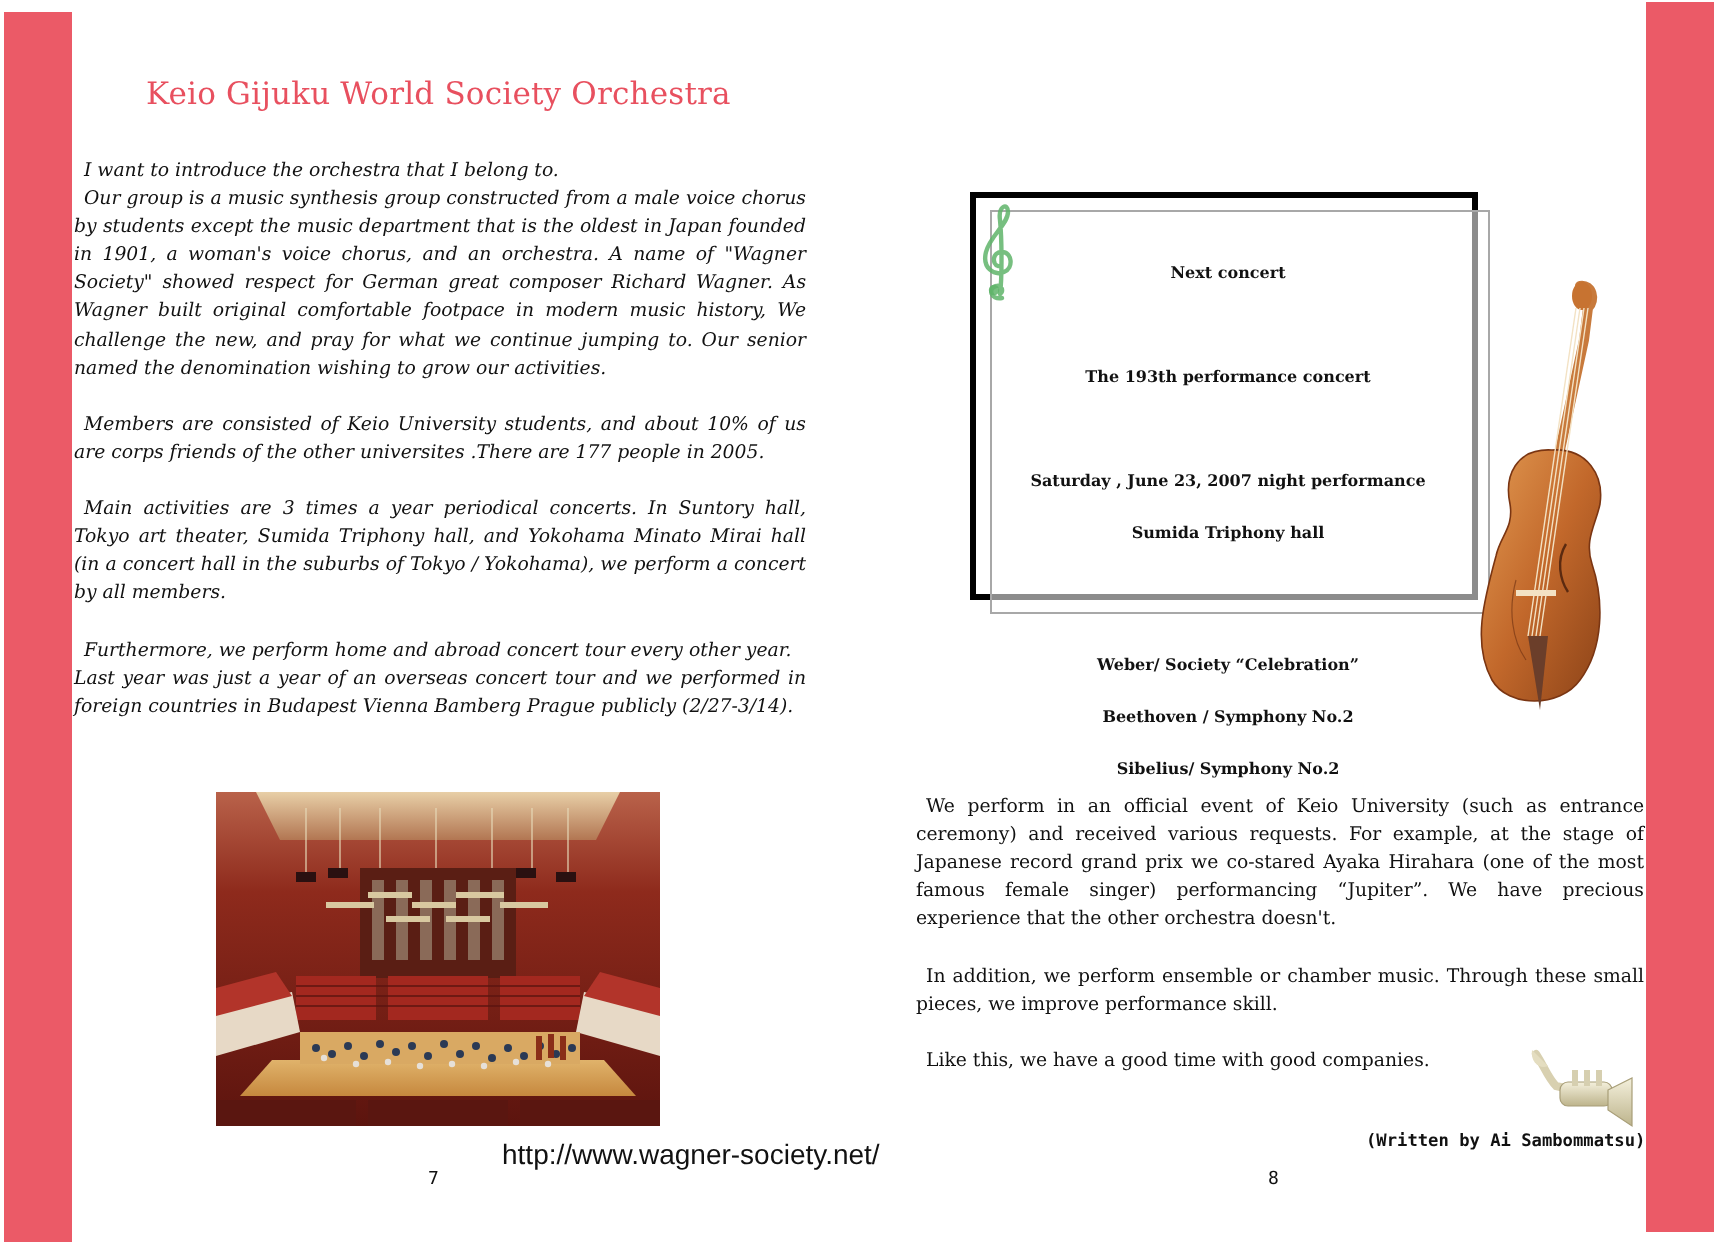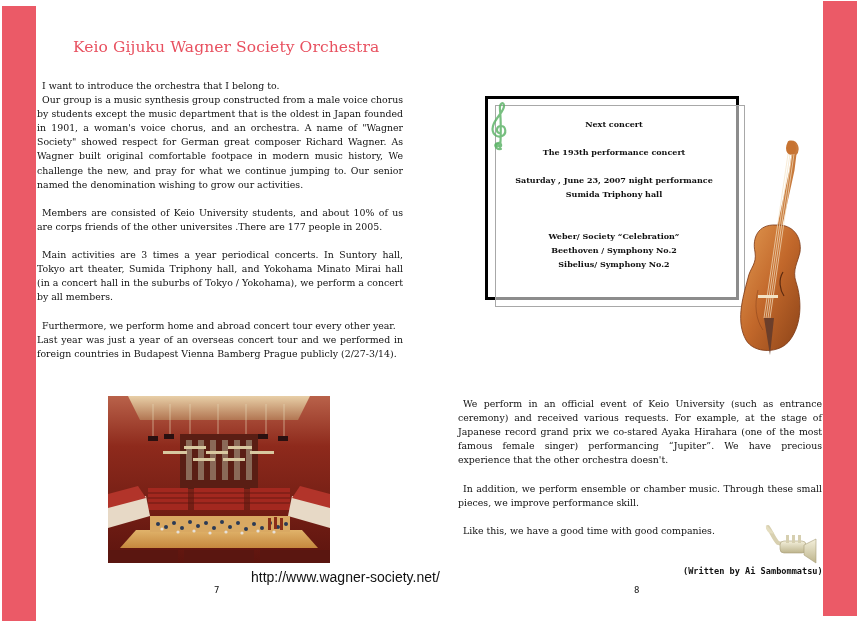--- a/index.html
+++ b/index.html
@@ -18,21 +18,21 @@
     font-family:"DejaVu Serif","Liberation Serif",serif;
     font-size:15.5px; color:#e8505f; letter-spacing:0.1px; white-space:nowrap;
   }
 
   .body-text {
     position:absolute; font-size:9.4px; line-height:14.1px; text-align:justify;
     color:#111;
   }
   .body-text p { margin:0; }
   .body-text .gap { height:14.1px; }
-  .left-col { left:37px; top:79px; width:366px; }
+  .left-col { left:37px; top:79px; width:366px;font-style:italic; }
   .right-col { left:458px; top:368px; width:364px;margin-top:29px; }
   .ind { text-indent:5px; }
   .lastline-left { text-align-last:left; }
 
   .photo {
     position:absolute; left:108px; top:396px; width:222px; height:167px;
     overflow:hidden; background:#6b1a12;
   }
   .photo svg { display:block; }
 
@@ -59,34 +59,34 @@
   }
   .box-gray {
     position:absolute; left:495px; top:105px; width:248px; height:200px;
     border:1.5px solid #a8a8a8; background:rgba(255,255,255,0.55);
   }
   .concert {
     position:absolute; left:489px; top:117px; width:250px;
     text-align:center; font-family:"DejaVu Serif","Liberation Serif",serif;
     font-weight:bold; font-size:8px; line-height:14px; color:#111;
   }
-  .concert p { margin:0; white-space:nowrap; }
+  .concert p { margin:12px; white-space:nowrap; }
   .concert .gap { height:14px; }
 
   .clef { position:absolute; left:489px; top:100px; }
   .bass { position:absolute; left:728px; top:140px; }
   .trumpet { position:absolute; left:764px; top:523px; }
 </style>
 </head>
 <body>
 
 <div class="side-bar left"></div>
 <div class="side-bar right"></div>
 
-<div class="title">Keio Gijuku Wagner Society Orchestra</div>
+<div class="title">Keio Gijuku World Society Orchestra</div>
 
 <div class="body-text left-col">
   <p class="ind lastline-left">I want to introduce the orchestra that I belong to.</p>
   <p class="ind lastline-left">Our group is a music synthesis group constructed from a male voice chorus by students except the music department that is the oldest in Japan founded in 1901, a woman's voice chorus, and an orchestra. A name of "Wagner Society" showed respect for German great composer Richard Wagner. As Wagner built original comfortable footpace in modern music history, We  challenge the new, and pray for what we continue jumping to.  Our senior named the denomination wishing to grow our activities.</p>
   <div class="gap"></div>
   <p class="ind lastline-left">Members are consisted of Keio University students, and about 10% of us are corps friends of the other universites .There are 177 people  in 2005.</p>
   <div class="gap"></div>
   <p class="ind lastline-left">Main activities are 3 times a year periodical concerts. In Suntory hall, Tokyo art theater, Sumida Triphony hall, and Yokohama Minato Mirai hall (in a concert hall in the suburbs of Tokyo / Yokohama), we perform a concert by all members.</p>
   <div class="gap"></div>
   <p class="ind lastline-left">Furthermore, we perform  home and abroad concert  tour every other year.</p>

